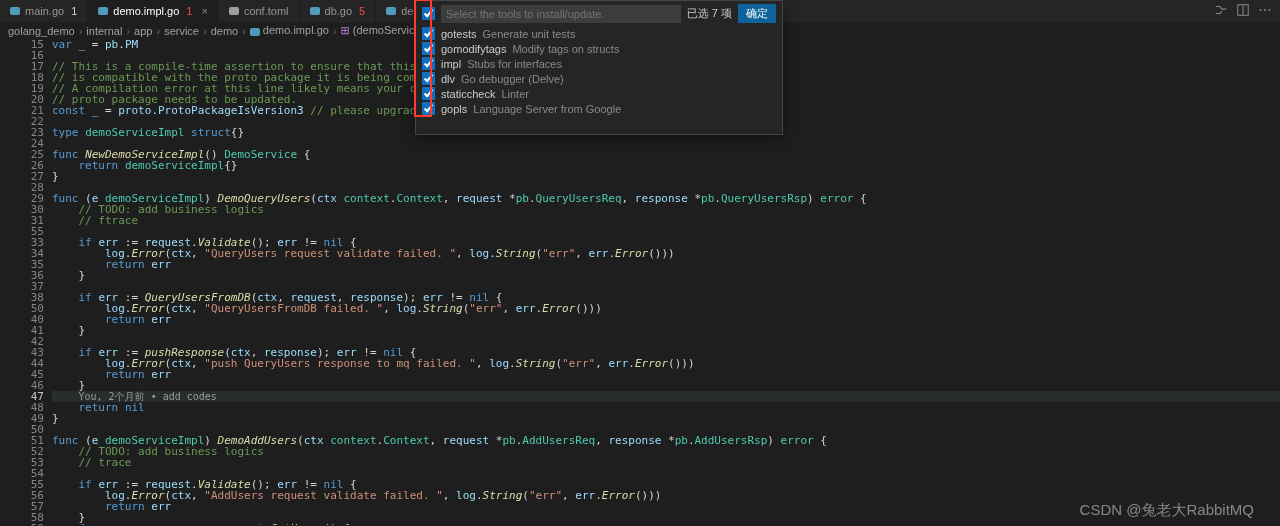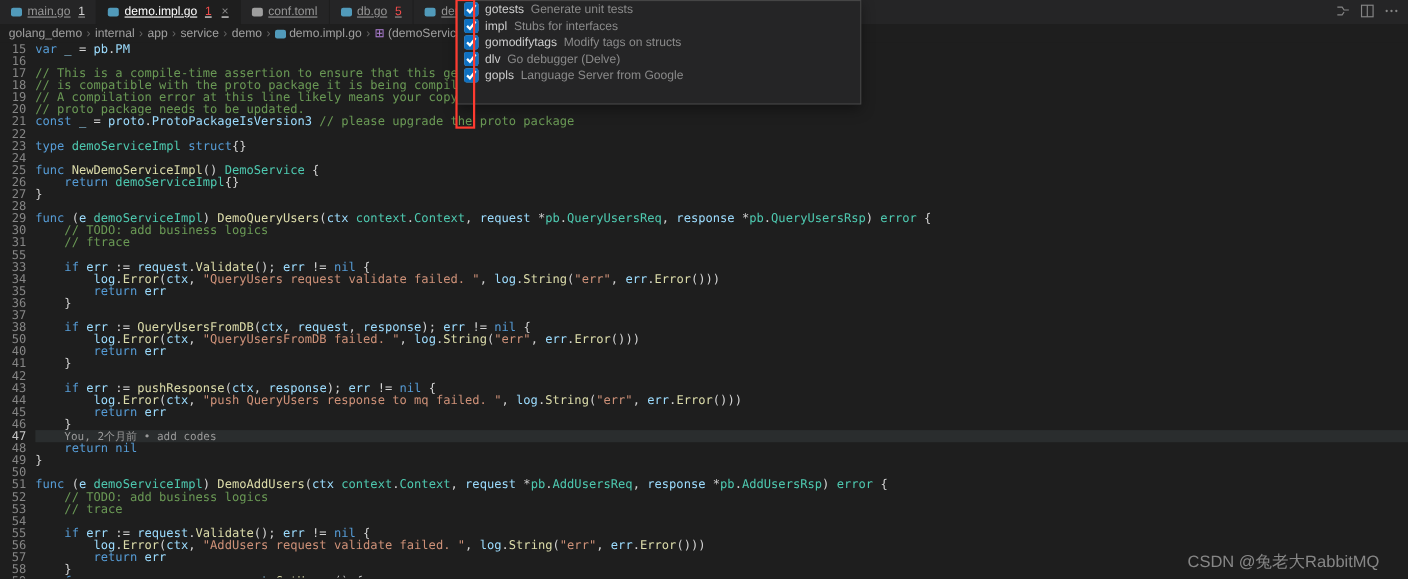--- a/index.html
+++ b/index.html
@@ -22,21 +22,20 @@
   font-size: 11px;
 }
 .tab {
   display: flex;
   align-items: center;
   padding: 0 10px;
   color: #969696;
   gap: 5px;
   border-right: 1px solid #1e1e1e;
   cursor: pointer;
-  text-decoration: underline;
 }
 .tab.active { background: #1e1e1e; color: #fff; }
 .go-icon {
   width: 10px; height: 10px;
   display: inline-block;
   position: relative;
 }
 .go-icon::before {
   content: "";
   position: absolute;
@@ -65,20 +64,21 @@
   font-family: -apple-system, "Segoe UI", sans-serif;
   gap: 4px;
   background: #1e1e1e;
 }
 .breadcrumb .sep { color: #666; }
 
 .editor {
   display: flex;
   height: calc(100% - 40px);
   background: #1e1e1e;
+  margin-left: 20px;
 }
 .gutter {
   width: 32px;
   text-align: right;
   padding-right: 8px;
   color: #858585;
   font-size: 11px;
   line-height: 11px;
 }
 .gutter div { height: 11px; }
@@ -87,21 +87,21 @@
   flex: 1;
   font-size: 11px;
   line-height: 11px;
   white-space: pre;
   overflow: hidden;
 }
 .code .line { height: 11px; }
 .hl-line { background: #2a2d2e; }
 .c-kw { color: #569cd6; }
 .c-cmt { color: #6a9955; }
-.c-fn { color: #dcdcaa; }
+.c-fn { color: #dcdcaa; font-style: italic; }
 .c-type { color: #4ec9b0; }
 .c-var { color: #9cdcfe; }
 .c-str { color: #ce9178; }
 .c-num { color: #569cd6; }
 .c-lens { color: #999999; font-size: 10px; }
 
 .popup {
   position: absolute;
   top: 0;
   left: 415px;
@@ -273,43 +273,54 @@
       <div>55</div>
       <div>56</div>
       <div>57</div>
       <div>58</div>
       <div>59</div>
     </div>
   <div class="code" id="code"><div class="line"><span class="c-kw">var</span> <span class="c-var">_</span> = <span class="c-var">pb</span>.<span class="c-var">PM</span></div><div class="line"></div><div class="line"><span class="c-cmt">// This is a compile-time assertion to ensure that this generated file</span></div><div class="line"><span class="c-cmt">// is compatible with the proto package it is being compiled against.</span></div><div class="line"><span class="c-cmt">// A compilation error at this line likely means your copy of the</span></div><div class="line"><span class="c-cmt">// proto package needs to be updated.</span></div><div class="line"><span class="c-kw">const</span> <span class="c-var">_</span> = <span class="c-var">proto</span>.<span class="c-var">ProtoPackageIsVersion3</span> <span class="c-cmt">// please upgrade the proto package</span></div><div class="line"></div><div class="line"><span class="c-kw">type</span> <span class="c-type">demoServiceImpl</span> <span class="c-kw">struct</span>{}</div><div class="line"></div><div class="line"><span class="c-kw">func</span> <span class="c-fn">NewDemoServiceImpl</span>() <span class="c-type">DemoService</span> {</div><div class="line">    <span class="c-kw">return</span> <span class="c-type">demoServiceImpl</span>{}</div><div class="line">}</div><div class="line"></div><div class="line"><span class="c-kw">func</span> (<span class="c-var">e</span> <span class="c-type">demoServiceImpl</span>) <span class="c-fn">DemoQueryUsers</span>(<span class="c-var">ctx</span> <span class="c-type">context</span>.<span class="c-type">Context</span>, <span class="c-var">request</span> *<span class="c-type">pb</span>.<span class="c-type">QueryUsersReq</span>, <span class="c-var">response</span> *<span class="c-type">pb</span>.<span class="c-type">QueryUsersRsp</span>) <span class="c-type">error</span> {</div><div class="line">    <span class="c-cmt">// TODO: add business logics</span></div><div class="line">    <span class="c-cmt">// ftrace</span></div><div class="line"></div><div class="line">    <span class="c-kw">if</span> <span class="c-var">err</span> := <span class="c-var">request</span>.<span class="c-fn">Validate</span>(); <span class="c-var">err</span> != <span class="c-num">nil</span> {</div><div class="line">        <span class="c-var">log</span>.<span class="c-fn">Error</span>(<span class="c-var">ctx</span>, <span class="c-str">"QueryUsers request validate failed. "</span>, <span class="c-var">log</span>.<span class="c-fn">String</span>(<span class="c-str">"err"</span>, <span class="c-var">err</span>.<span class="c-fn">Error</span>()))</div><div class="line">        <span class="c-kw">return</span> <span class="c-var">err</span></div><div class="line">    }</div><div class="line"></div><div class="line">    <span class="c-kw">if</span> <span class="c-var">err</span> := <span class="c-fn">QueryUsersFromDB</span>(<span class="c-var">ctx</span>, <span class="c-var">request</span>, <span class="c-var">response</span>); <span class="c-var">err</span> != <span class="c-num">nil</span> {</div><div class="line">        <span class="c-var">log</span>.<span class="c-fn">Error</span>(<span class="c-var">ctx</span>, <span class="c-str">"QueryUsersFromDB failed. "</span>, <span class="c-var">log</span>.<span class="c-fn">String</span>(<span class="c-str">"err"</span>, <span class="c-var">err</span>.<span class="c-fn">Error</span>()))</div><div class="line">        <span class="c-kw">return</span> <span class="c-var">err</span></div><div class="line">    }</div><div class="line"></div><div class="line">    <span class="c-kw">if</span> <span class="c-var">err</span> := <span class="c-fn">pushResponse</span>(<span class="c-var">ctx</span>, <span class="c-var">response</span>); <span class="c-var">err</span> != <span class="c-num">nil</span> {</div><div class="line">        <span class="c-var">log</span>.<span class="c-fn">Error</span>(<span class="c-var">ctx</span>, <span class="c-str">"push QueryUsers response to mq failed. "</span>, <span class="c-var">log</span>.<span class="c-fn">String</span>(<span class="c-str">"err"</span>, <span class="c-var">err</span>.<span class="c-fn">Error</span>()))</div><div class="line">        <span class="c-kw">return</span> <span class="c-var">err</span></div><div class="line">    }</div><div class="line hl-line">    <span class="c-lens">You, 2个月前 • add codes</span></div><div class="line">    <span class="c-kw">return</span> <span class="c-num">nil</span></div><div class="line">}</div><div class="line"></div><div class="line"><span class="c-kw">func</span> (<span class="c-var">e</span> <span class="c-type">demoServiceImpl</span>) <span class="c-fn">DemoAddUsers</span>(<span class="c-var">ctx</span> <span class="c-type">context</span>.<span class="c-type">Context</span>, <span class="c-var">request</span> *<span class="c-type">pb</span>.<span class="c-type">AddUsersReq</span>, <span class="c-var">response</span> *<span class="c-type">pb</span>.<span class="c-type">AddUsersRsp</span>) <span class="c-type">error</span> {</div><div class="line">    <span class="c-cmt">// TODO: add business logics</span></div><div class="line">    <span class="c-cmt">// trace</span></div><div class="line"></div><div class="line">    <span class="c-kw">if</span> <span class="c-var">err</span> := <span class="c-var">request</span>.<span class="c-fn">Validate</span>(); <span class="c-var">err</span> != <span class="c-num">nil</span> {</div><div class="line">        <span class="c-var">log</span>.<span class="c-fn">Error</span>(<span class="c-var">ctx</span>, <span class="c-str">"AddUsers request validate failed. "</span>, <span class="c-var">log</span>.<span class="c-fn">String</span>(<span class="c-str">"err"</span>, <span class="c-var">err</span>.<span class="c-fn">Error</span>()))</div><div class="line">        <span class="c-kw">return</span> <span class="c-var">err</span></div><div class="line">    }</div><div class="line">    <span class="c-kw">for</span> <span class="c-var">_</span>, <span class="c-var">user</span> := <span class="c-kw">range</span> <span class="c-var">request</span>.<span class="c-fn">GetUsers</span>() {</div></div>
 </div>
 
 <div class="popup">
+  <div class="popup-header">
+    <input type="checkbox" class="cb" checked="" style="">
+    <input type="text" placeholder="Select the tools to install/update." style="">
+    <span class="cnt">已选 7 项</span>
+    <button class="ok-btn">确定</button>
+  </div>
   <div class="popup-list" id="popup-list">
       <div class="popup-item">
         <input type="checkbox" class="cb" checked="" style="">
         <span>gotests</span>
         <span class="desc">Generate unit tests</span>
       </div>
       <div class="popup-item">
         <input type="checkbox" class="cb" checked="" style="">
+        <span>gomodifytags</span>
+        <span class="desc">Modify tags on structs</span>
+      </div>
+      <div class="popup-item">
+        <input type="checkbox" class="cb" checked="" style="">
         <span>impl</span>
         <span class="desc">Stubs for interfaces</span>
       </div>
       <div class="popup-item">
         <input type="checkbox" class="cb" checked="" style="">
-        <span>gomodifytags</span>
-        <span class="desc">Modify tags on structs</span>
-      </div>
-      <div class="popup-item">
-        <input type="checkbox" class="cb" checked="" style="">
         <span>dlv</span>
         <span class="desc">Go debugger (Delve)</span>
       </div>
       <div class="popup-item">
         <input type="checkbox" class="cb" checked="" style="">
+        <span>staticcheck</span>
+        <span class="desc">Linter</span>
+      </div>
+      <div class="popup-item">
+        <input type="checkbox" class="cb" checked="" style="">
         <span>gopls</span>
         <span class="desc">Language Server from Google</span>
       </div>
     </div>
 </div>
 
 <div class="red-outline"></div>
 
 <div class="watermark">CSDN @兔老大RabbitMQ</div>
 

